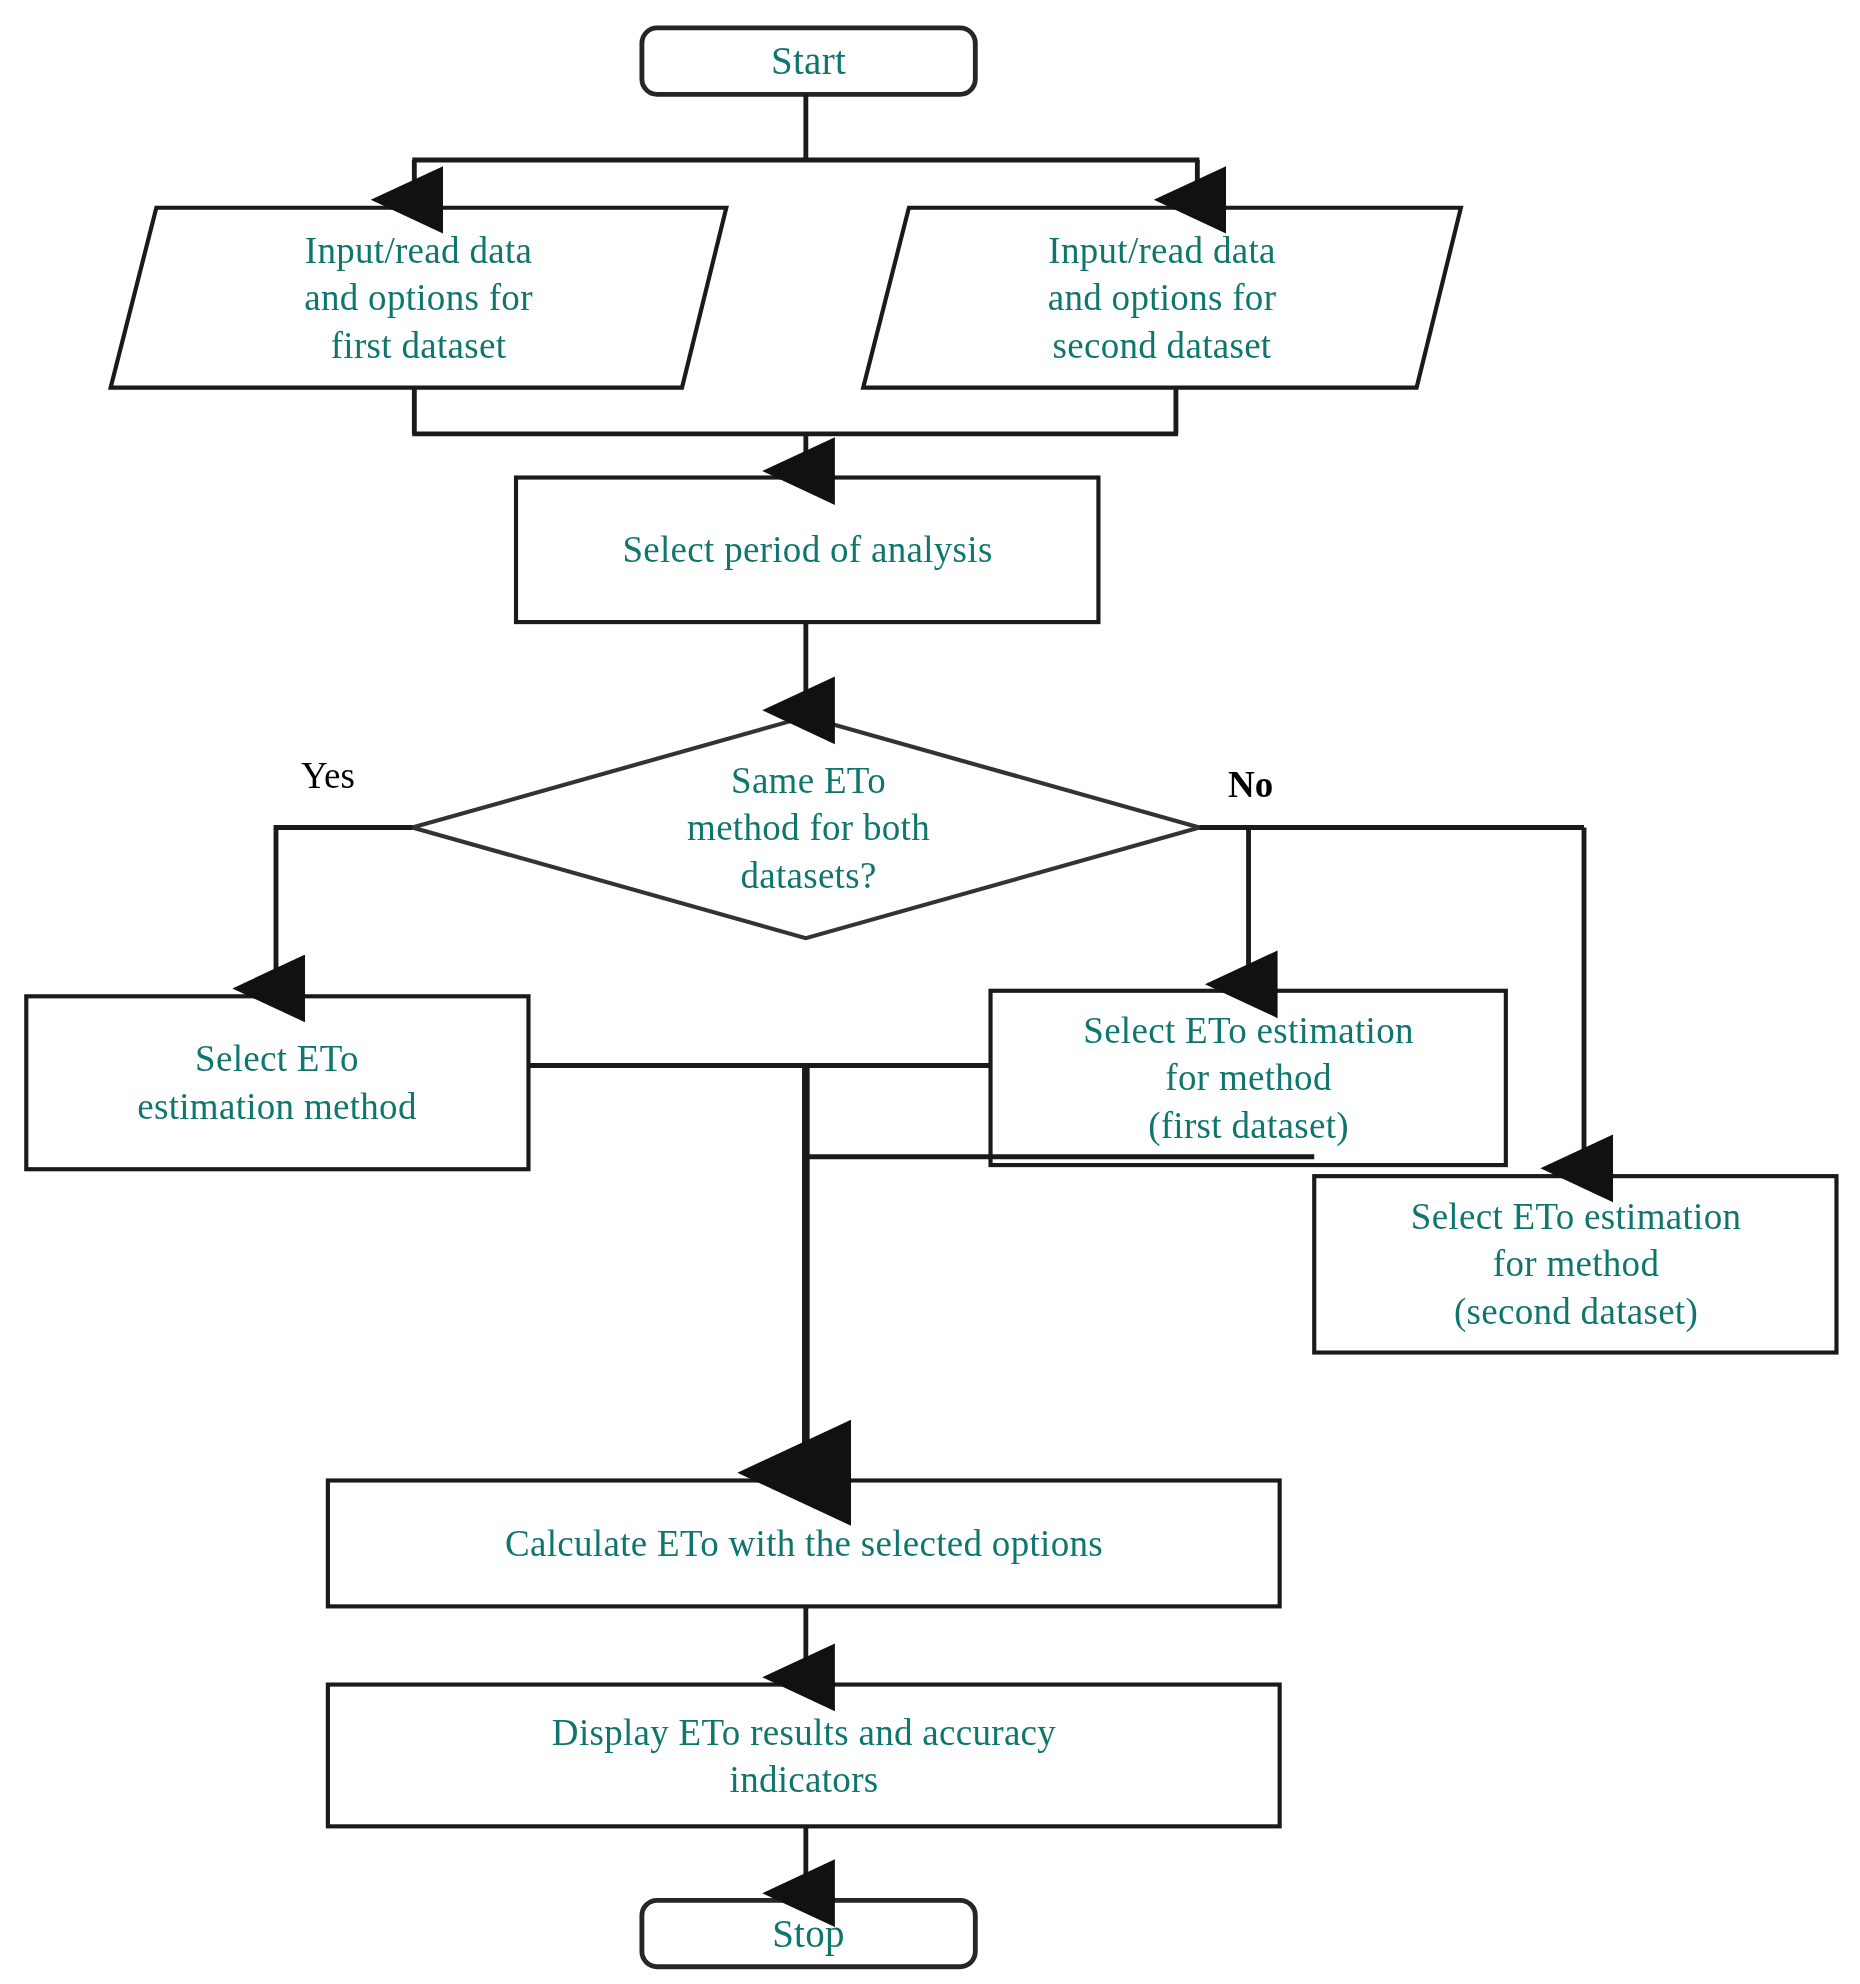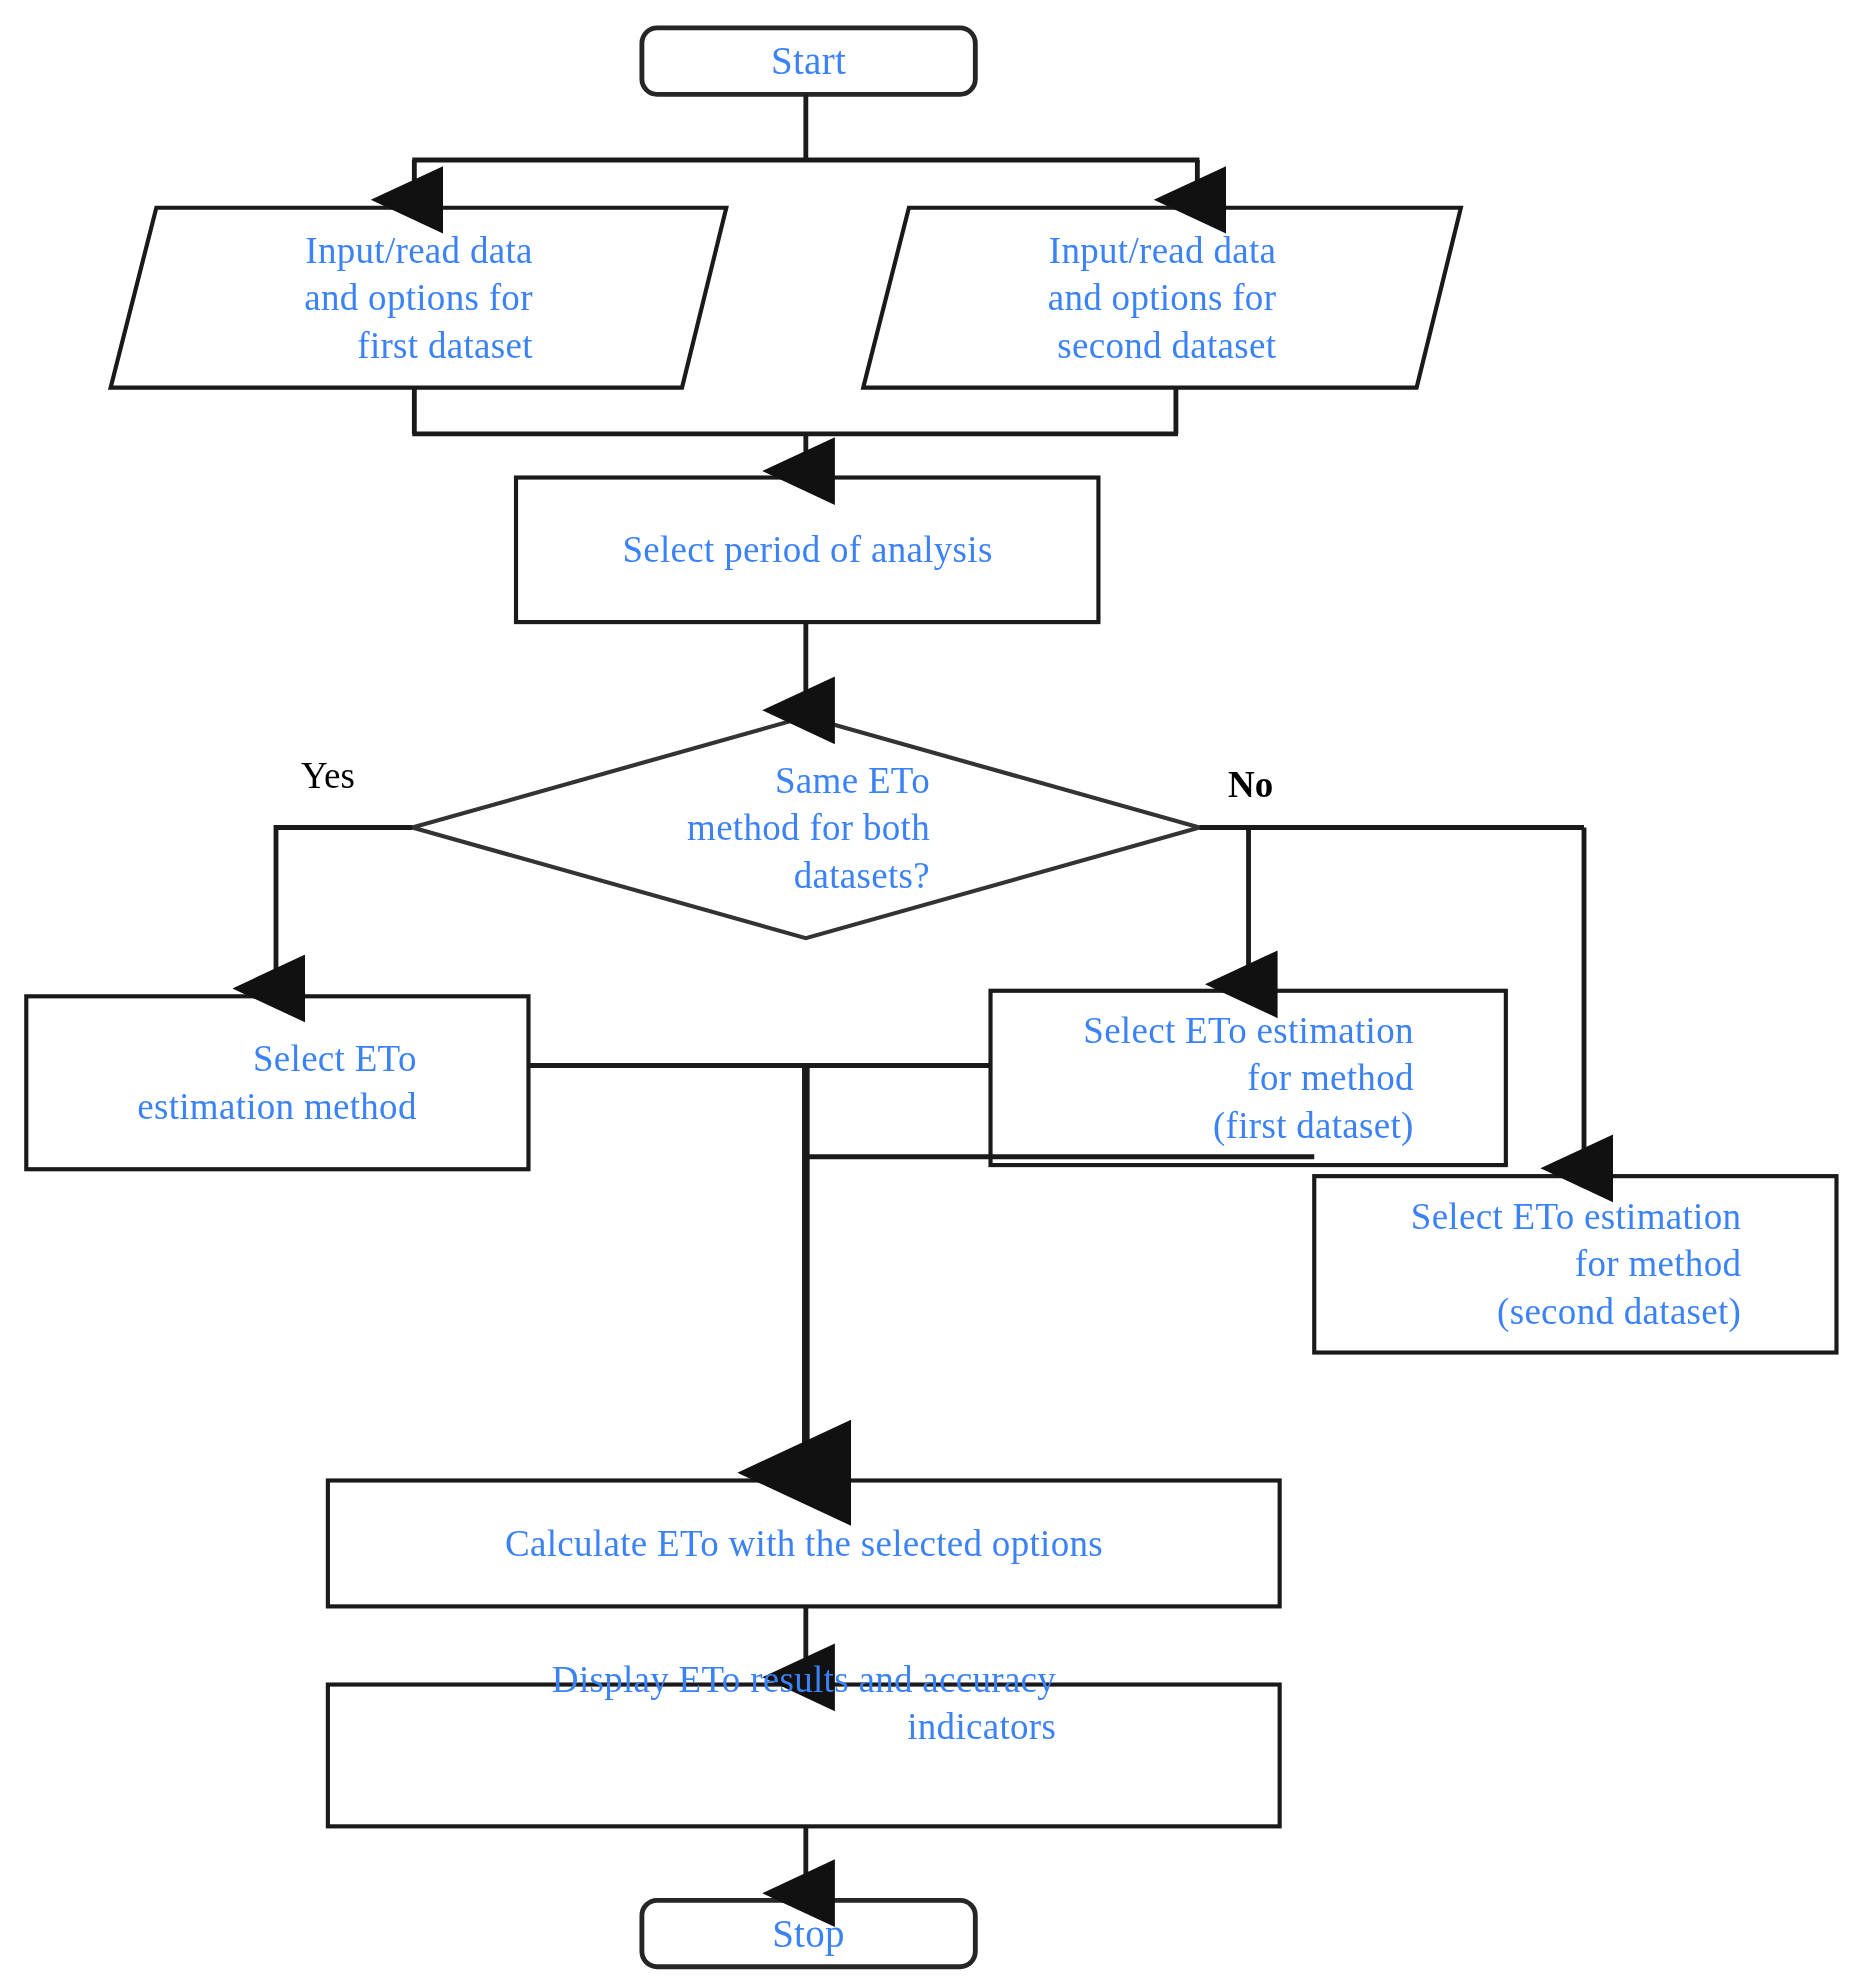--- a/index.html
+++ b/index.html
@@ -23,25 +23,25 @@
     left: 0;
     top: 0;
     width: 1860px;
     height: 1985px;
   }
   .node-label {
     position: absolute;
     display: flex;
     align-items: center;
     justify-content: center;
-    text-align: right;
+    text-align: center;
     font-family: "Liberation Serif", "DejaVu Serif", serif;
     font-size: 37px;
     line-height: 1.28;
-    color: #3b82f6;
+    color: #0f766e;
     white-space: pre-line;
     pointer-events: none;
     letter-spacing: 0.3px;
   }
   .node-label.terminator { font-size: 39px; }
   .branch-label {
     position: absolute;
     font-family: "Liberation Serif", "DejaVu Serif", serif;
     font-size: 37px;
     line-height: 1;
@@ -139,19 +139,19 @@
   <div class="node-label" style="left:991px; top:991px; width:515px; height:174px;">Select ETo estimation
 for method
 (first dataset)</div>
 
   <div class="node-label" style="left:1315px; top:1176px; width:522px; height:176px;">Select ETo estimation
 for method
 (second dataset)</div>
 
   <div class="node-label" style="left:328px; top:1481px; width:952px; height:126px;">Calculate ETo with the selected  options</div>
 
-  <div class="node-label" style="left:328px; top:1632px; width:952px; height:142px;">Display ETo results  and accuracy
+  <div class="node-label" style="left:328px; top:1685px; width:952px; height:142px;">Display ETo results  and accuracy
 indicators</div>
 
   <div class="node-label terminator" style="left:642px; top:1901px; width:333px; height:66px;">Stop</div>
 
 </div>
 
 
 </body></html>

